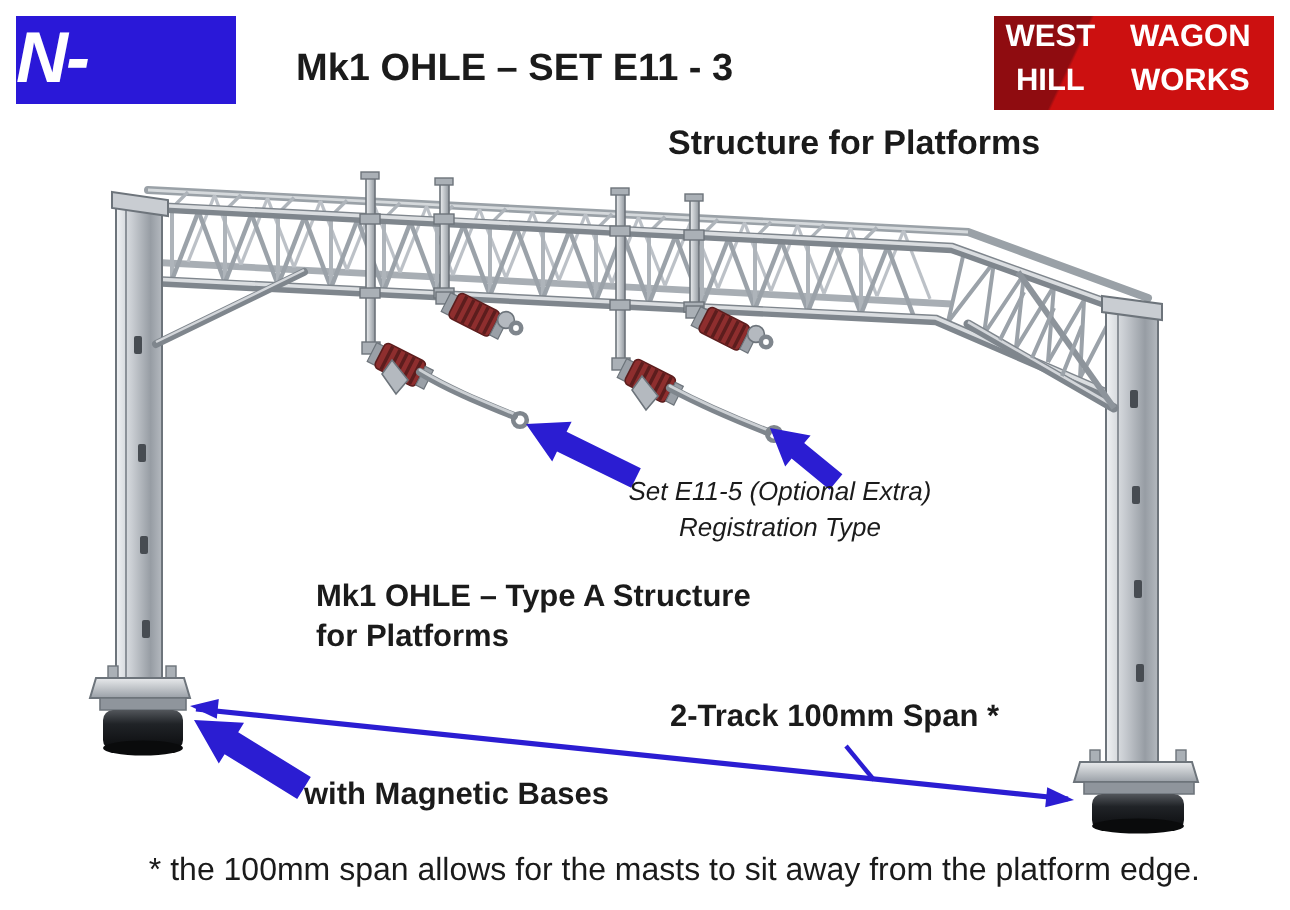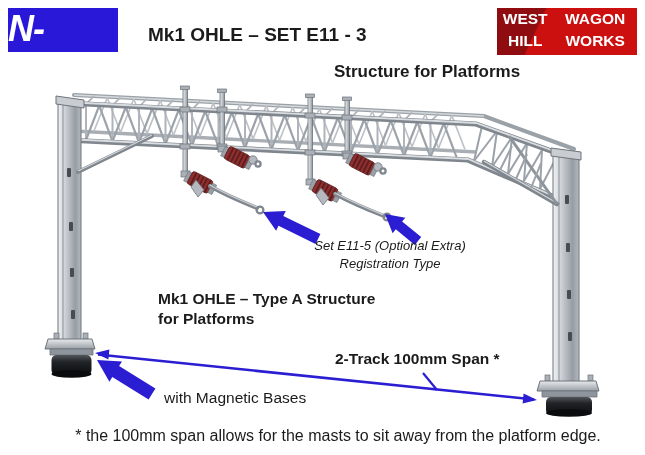--- a/index.html
+++ b/index.html
@@ -12,22 +12,22 @@
   .product-title{left:148px;top:24px;font-weight:700;font-size:19px;}
   .brand-badge{left:497px;top:8px;width:140px;height:47px;
       background:linear-gradient(115deg,var(--brand-red-dark,#8f0c10) 30%,var(--brand-red,#cc1010) 31%);
       color:#fff;font-weight:700;font-size:15.5px;text-align:center;
       display:flex;flex-direction:row;justify-content:center;line-height:1.4;}
   .heading-structure{left:334px;top:62px;font-weight:700;font-size:17px;}
   .optional-label{left:300px;top:237px;width:180px;text-align:center;
       font-style:italic;font-size:13px;line-height:1.38;}
   .set-label{left:158px;top:289px;font-weight:700;font-size:15.5px;line-height:1.32;}
   .span-label{left:335px;top:350px;font-weight:700;font-size:15.5px;}
-  .bases-label{left:152px;top:389px;font-weight:400;font-size:15.5px;margin-left:12px;}
-  .footnote{left:0;top:427px;width:600px;text-align:center;font-size:16px;margin-left:38px;}
+  .bases-label{left:152px;top:389px;font-weight:700;font-size:15.5px;}
+  .footnote{left:0;top:427px;width:600px;text-align:right;font-size:16px;}
   svg{position:absolute;left:0;top:0;}
   .chord{stroke:#7f868d;stroke-width:5.2;fill:none;stroke-linecap:round}
   .chordHi{stroke:#dadde0;stroke-width:1.8;fill:none;stroke-linecap:round}
   .chordB{stroke:#9aa1a7;stroke-width:4;fill:none;stroke-linecap:round}
   .chordB2{stroke:#a8aeb4;stroke-width:3.4;fill:none}
   .lat{stroke:#9ba2a9;stroke-width:2;fill:none}
   .tube{fill:url(#tubeG);stroke:#6d747b;stroke-width:0.8}
   .clampR{fill:#aab0b6;stroke:#6d747b;stroke-width:0.7}
   .armD{stroke:#7f868d;stroke-width:4;fill:none;stroke-linecap:round}
   .armL{stroke:#ccd0d4;stroke-width:1.4;fill:none;stroke-linecap:round}

